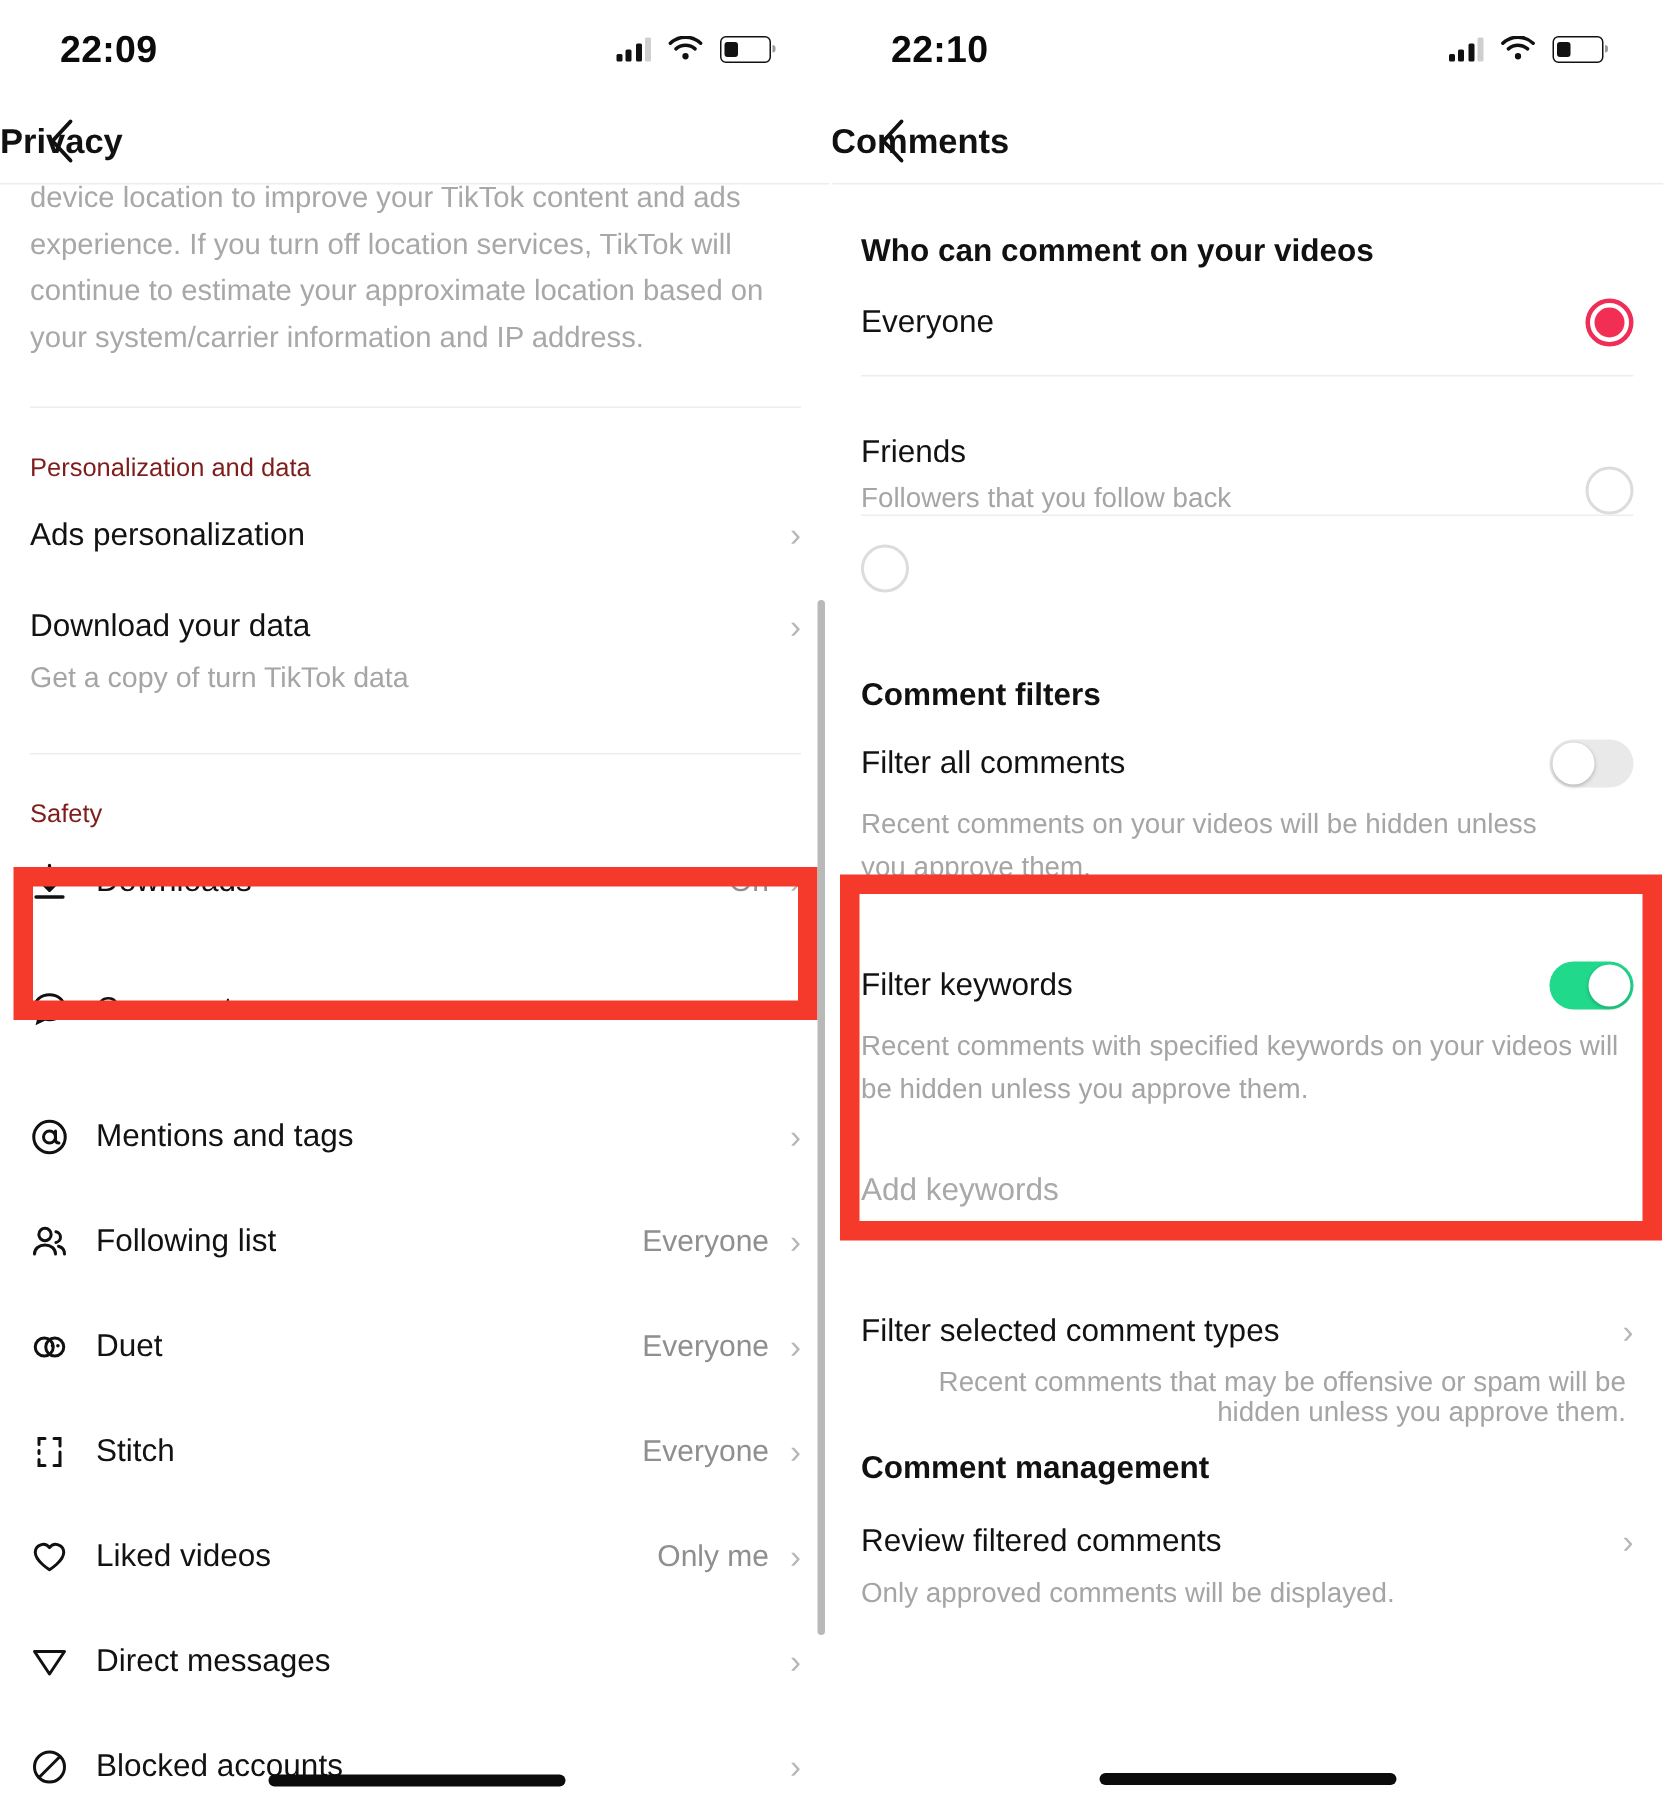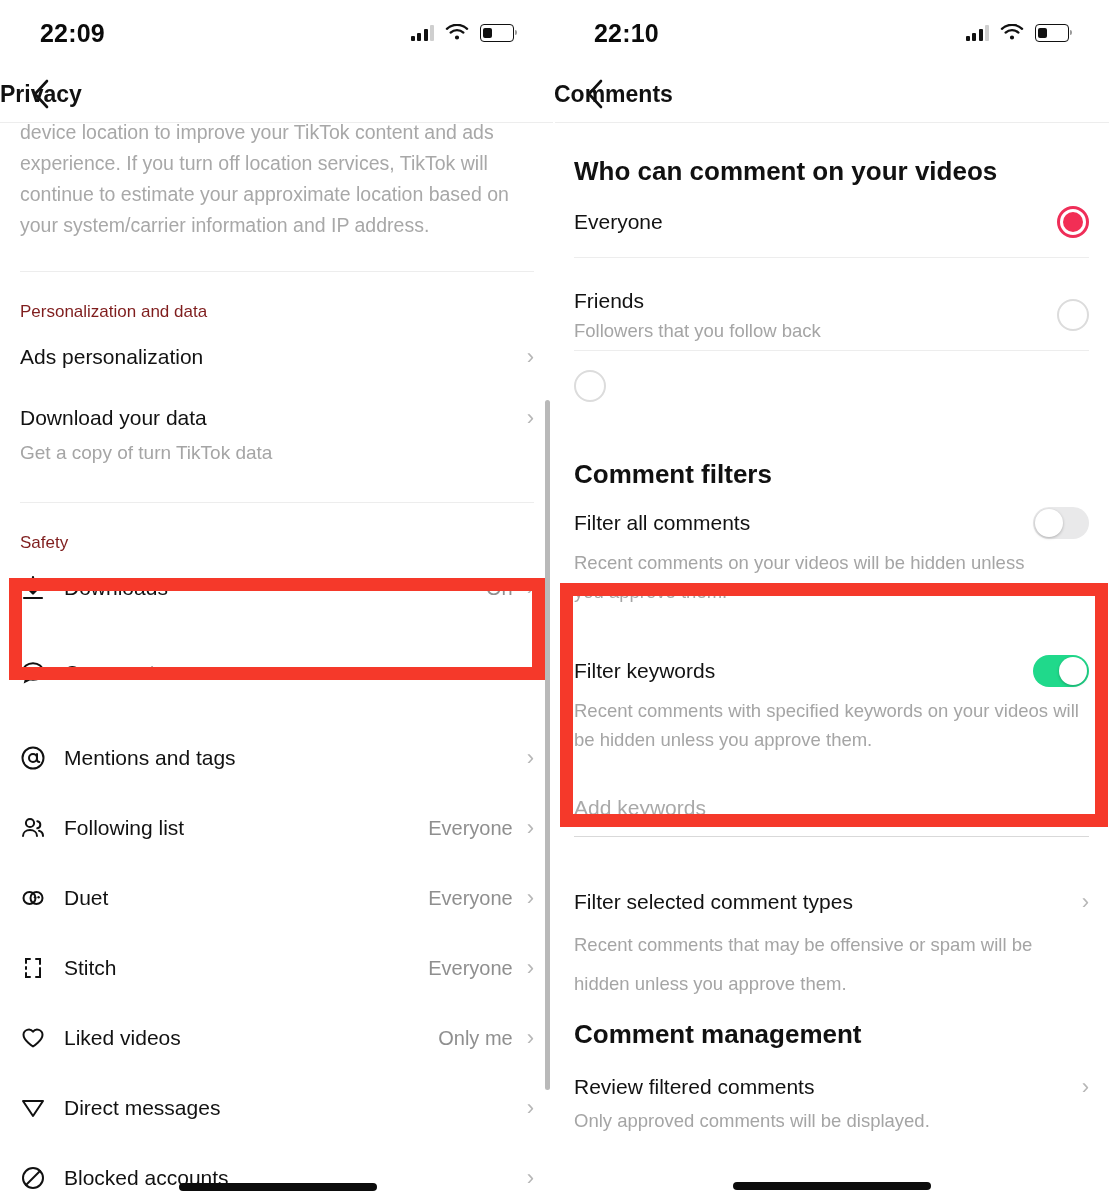--- a/index.html
+++ b/index.html
@@ -46,21 +46,21 @@
   .hr{height:1px;background:#ededed;}
 
   .paragraph{color:#a8a8a8;font-size:19.5px;line-height:31px;}
 
   
   .left .body{padding:0 20px;position:relative;}
   .left .row{height:70px;}
 
   
   .right .body{padding:0 20px;position:relative;}
-  .r-head{font-size:26px;font-weight:bold;color:#111;}
+  .r-head{font-size:21px;font-weight:bold;color:#111;}
   .opt-title{font-size:21px;color:#121212;}
   .opt-sub{font-size:18.5px;color:#a5a5a5;margin-top:7px;}
   .radio{width:32px;height:32px;border-radius:50%;border:2px solid #dcdcdc;box-sizing:border-box;}
   .radio.sel{border:3px solid #ef2e58;position:relative;background:#fff;}
   .radio.sel::after{content:"";position:absolute;inset:3px;border-radius:50%;background:#f22e55;}
   .toggle{width:56px;height:32px;border-radius:17px;position:relative;box-sizing:border-box;}
   .toggle .knob{position:absolute;top:2px;width:28px;height:28px;border-radius:50%;background:#fff;box-shadow:0 1px 3px rgba(0,0,0,.25);}
   .toggle.off{background:#e9e9ea;}
   .toggle.off .knob{left:2px;}
   .toggle.on{background:#20d98b;}
@@ -292,21 +292,21 @@
     <div class="body">
 
       <div class="r-head" style="margin-top:33px;">Who can comment on your videos</div>
 
       <div class="row" style="height:70px;">
         <div class="row-label opt-title">Everyone</div>
         <div class="radio sel"></div>
       </div>
       <div class="hr"></div>
 
-      <div class="row" style="height:92px;align-items:center;padding-top:22px;">
+      <div class="row" style="height:92px;align-items:flex-end;padding-top:22px;">
         <div style="flex:1;">
           <div class="opt-title">Friends</div>
           <div class="opt-sub">Followers that you follow back</div>
         </div>
         <div class="radio"></div>
       </div>
       <div class="hr"></div>
 
       <div class="row" style="height:70px;">
         <div class="radio"></div>
@@ -332,21 +332,21 @@
 
       <div style="margin-top:42px;">
         <div class="kw-input">Add keywords</div>
         <div class="kw-underline" style="margin-top:16px;"></div>
       </div>
 
       <div class="row" style="height:54px;margin-top:38px;">
         <div class="row-label opt-title">Filter selected comment types</div>
         <span class="chev">›</span>
       </div>
-      <div class="opt-sub" style="margin-top:-4px;line-height:39px;width:510px;">Recent comments that may be offensive or spam will be hidden unless you approve them.</div>
+      <div class="opt-sub" style="margin-top:-4px;line-height:20px;width:510px;text-align:right;">Recent comments that may be offensive or spam will be hidden unless you approve them.</div>
 
       <div class="r-head" style="margin-top:16px;">Comment management</div>
 
       <div class="row" style="height:54px;margin-top:10px;justify-content:flex-end;">
         <div class="row-label opt-title">Review filtered comments</div>
         <span class="chev">›</span>
       </div>
       <div class="opt-sub" style="margin-top:-4px;">Only approved comments will be displayed.</div>
 
     </div>

